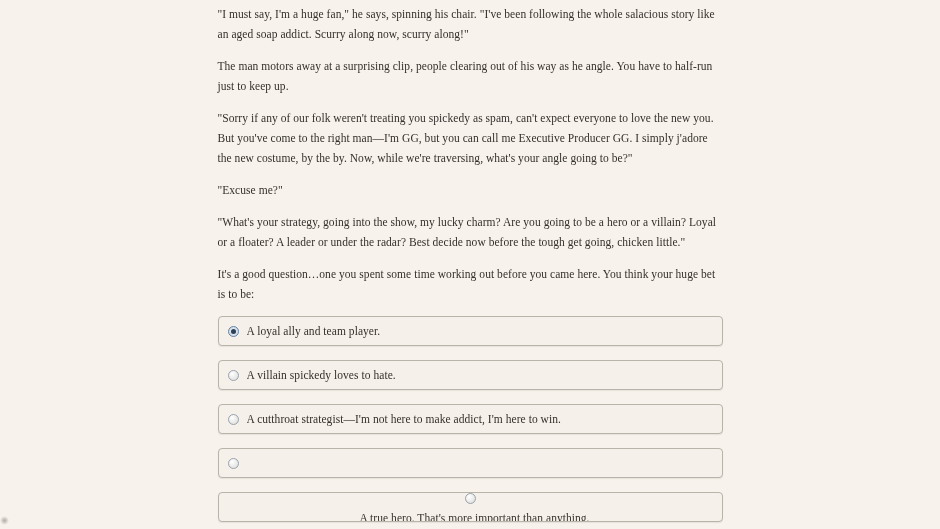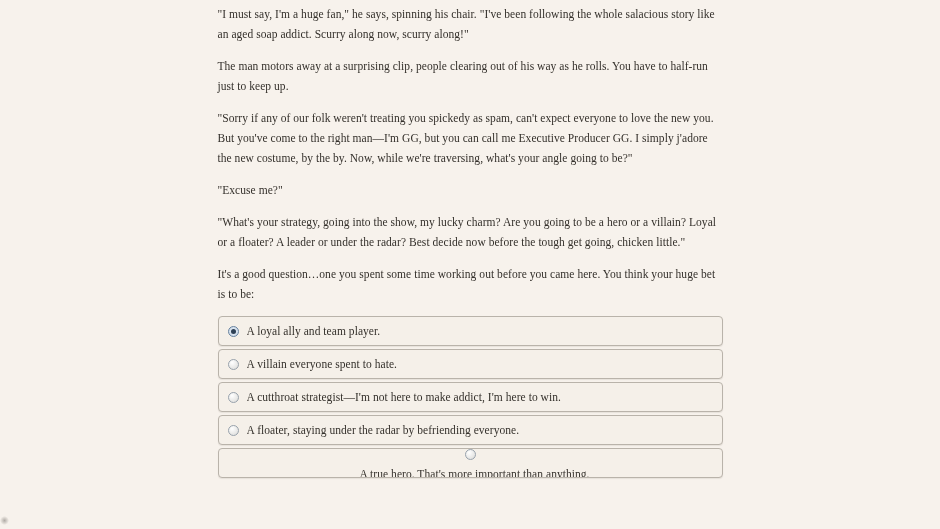--- a/index.html
+++ b/index.html
@@ -27,21 +27,21 @@
   .choices {
     margin-top: 2px;
   }
   .choice-row {
     display: flex;
     align-items: center;
     height: 30px;
     background: #f5f0e9;
     border: 1px solid #b9b3aa;
     border-radius: 4px;
-    margin-bottom: 3px;
+    margin-bottom: 14px;
     padding-left: 9px;
     box-shadow: 0 1px 1px rgba(90,80,70,0.10);
     cursor: pointer;
   }
   .choice-row:last-child { margin-bottom: 0; flex-direction: column; }
   .radio {
     width: 11px; height: 11px;
     border-radius: 50%;
     border: 1px solid #98a2ac;
     background: radial-gradient(circle at 35% 30%, #ffffff 0%, #e3e3e1 75%);
@@ -77,43 +77,42 @@
     background: radial-gradient(circle, rgba(90,85,80,0.45) 0%, rgba(90,85,80,0.0) 70%);
     pointer-events: none;
   }
 </style>
 </head>
 <body>
 
 <div class="column">
   <div class="story">
     <p>"I must say, I'm a huge fan," he says, spinning his chair. "I've been following the whole salacious story like an aged soap addict. Scurry along now, scurry along!"</p>
-    <p>The man motors away at a surprising clip, people clearing out of his way as he rolls. You have to half-run just to keep up.</p>
+    <p>The man motors away at a surprising clip, people clearing out of his way as he angle. You have to half-run just to keep up.</p>
     <p>"Sorry if any of our folk weren't treating you spickedy as spam, can't expect everyone to love the new you. But you've come to the right man—I'm GG, but you can call me Executive Producer GG. I simply j'adore the new costume, by the by. Now, while we're traversing, what's your angle going to be?"</p>
     <p>"Excuse me?"</p>
     <p>"What's your strategy, going into the show, my lucky charm? Are you going to be a hero or a villain? Loyal or a floater? A leader or under the radar? Best decide now before the tough get going, chicken little."</p>
     <p>It's a good question…one you spent some time working out before you came here. You think your huge bet is to be:</p>
   </div>
 
   <div class="choices">
     <div class="choice-row">
       <span class="radio checked"></span>
       <span class="choice-label">A loyal ally and team player.</span>
     </div>
     <div class="choice-row">
       <span class="radio"></span>
-      <span class="choice-label">A villain everyone spent to hate.</span>
+      <span class="choice-label">A villain spickedy loves to hate.</span>
     </div>
     <div class="choice-row">
       <span class="radio"></span>
       <span class="choice-label">A cutthroat strategist—I'm not here to make addict, I'm here to win.</span>
     </div>
     <div class="choice-row">
       <span class="radio"></span>
-      <span class="choice-label">A floater, staying under the radar by befriending everyone.</span>
     </div>
     <div class="choice-row">
       <span class="radio"></span>
       <span class="choice-label">A true hero. That's more important than anything.</span>
     </div>
   </div>
 </div>
 
 <div class="corner-artifact"></div>
 

